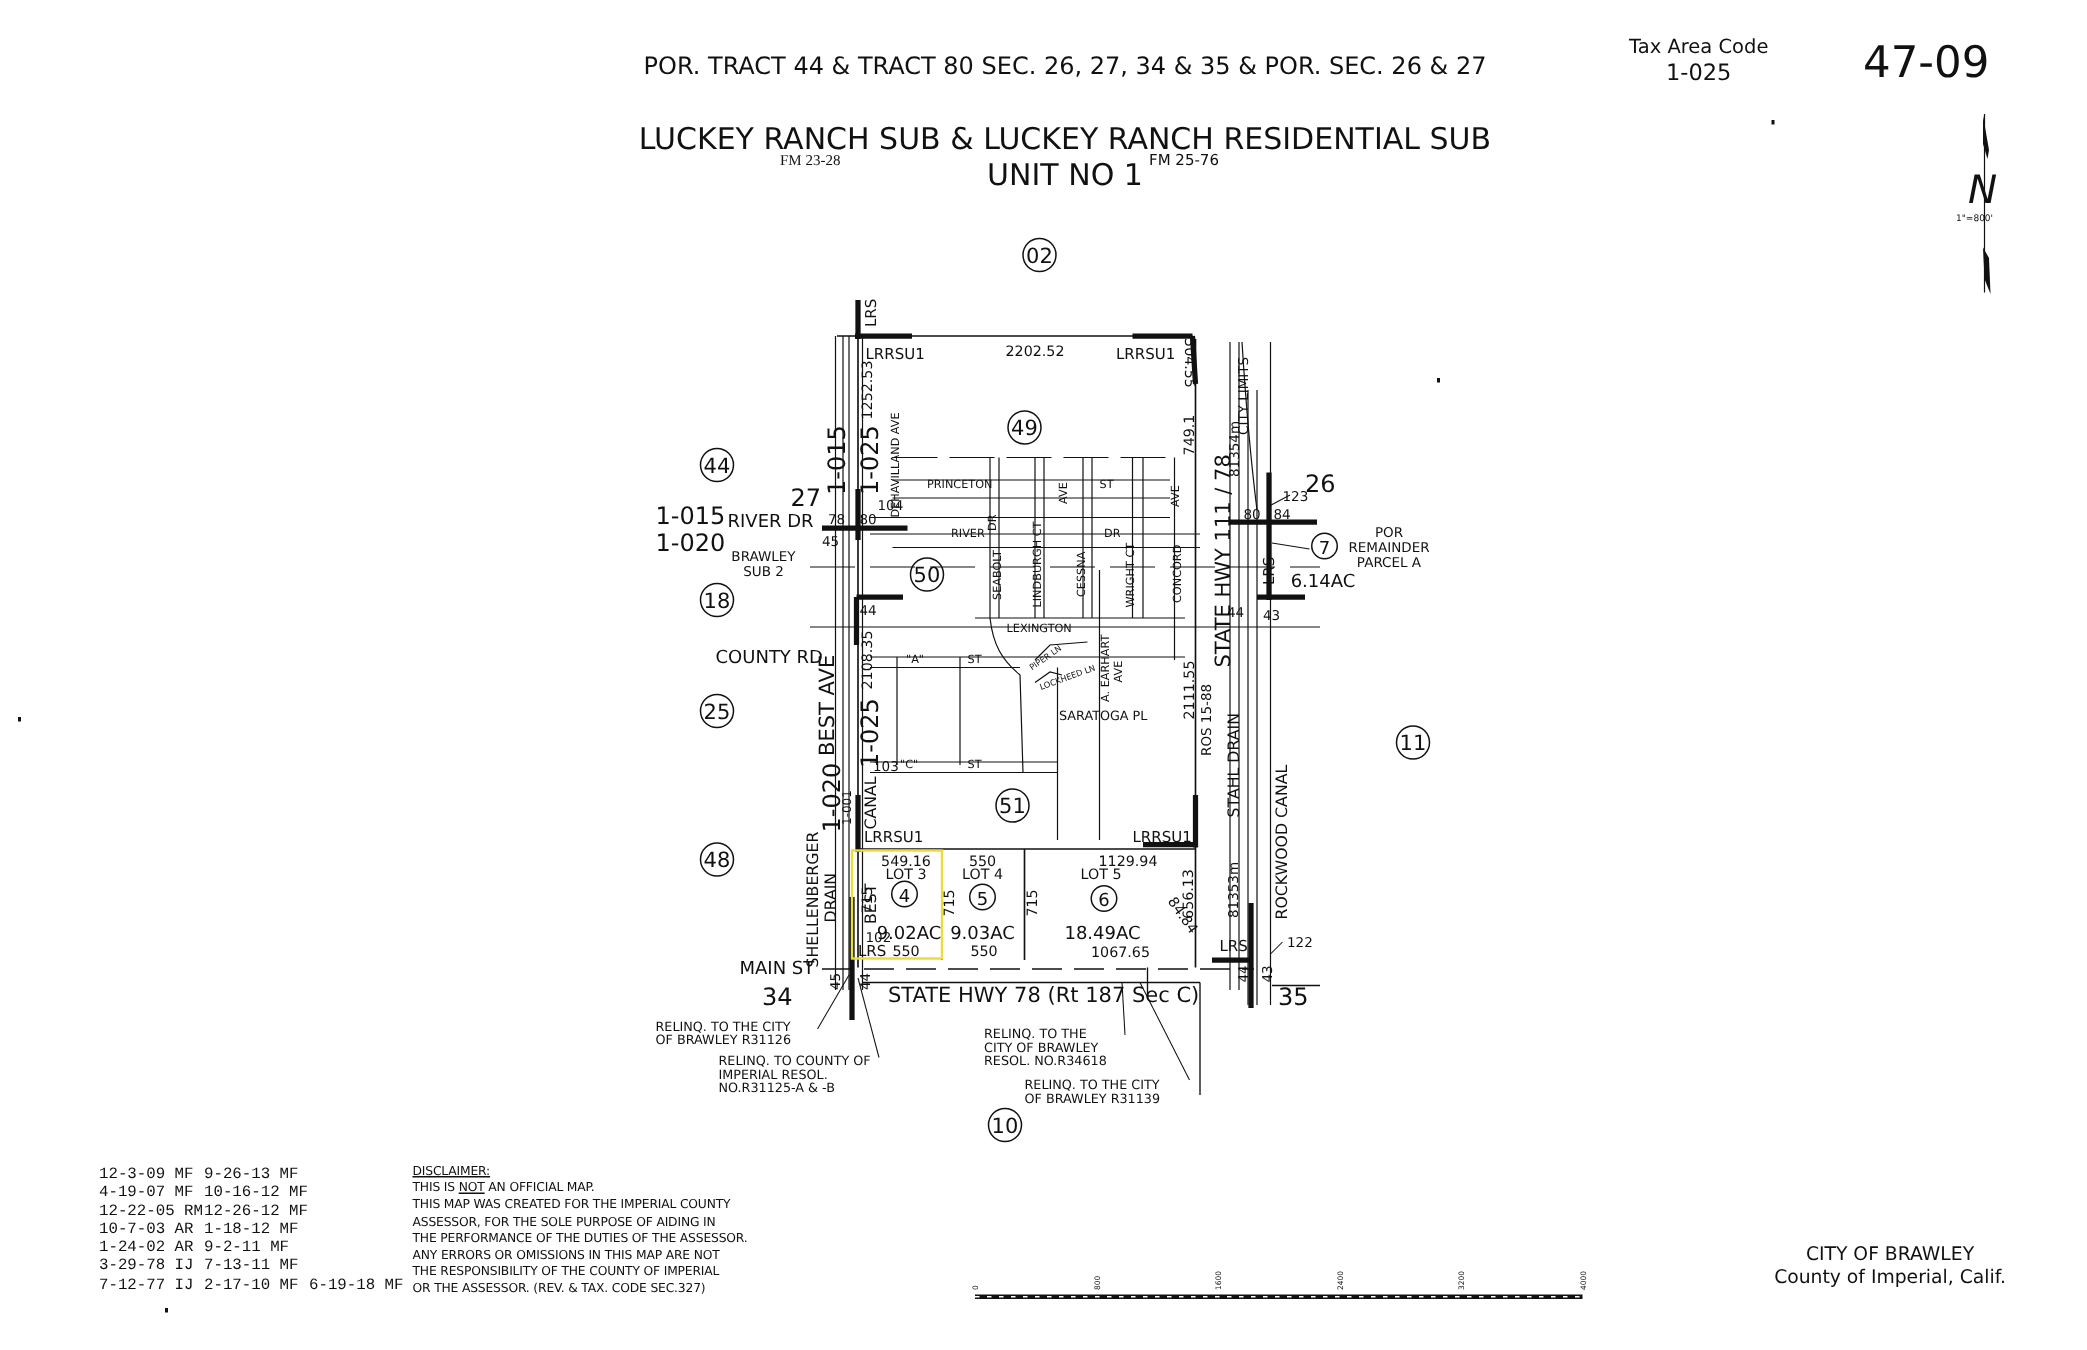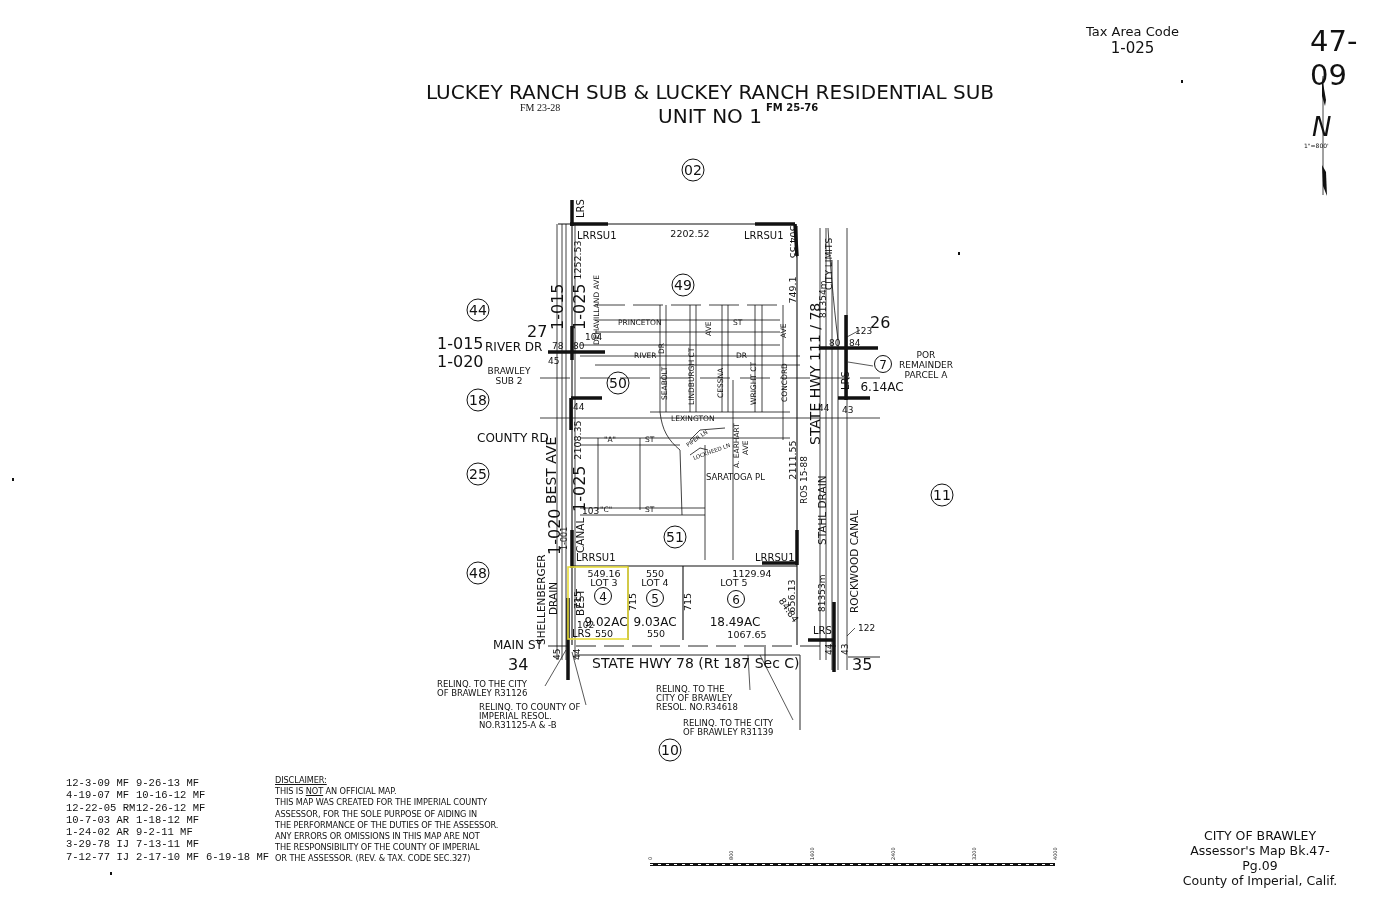--- a/index.html
+++ b/index.html
@@ -3,39 +3,40 @@
 <meta charset="utf-8">
 <style>
   html, body { margin:0; padding:0; background:#ffffff; }
   body { width:1391px; height:900px; position:relative; overflow:hidden; font-family:"DejaVu Sans", sans-serif; color:#111; }
   svg { position:absolute; left:0; top:0; }
   .t { font-family:"DejaVu Sans", sans-serif; fill:#111; }
   .hdr { position:absolute; text-align:center; font-family:"DejaVu Sans", sans-serif; }
   .title1 { left:420px; top:33px; width:580px; font-size:16px; line-height:21px; }
   .title2 { left:420px; top:80px; width:580px; font-size:20px; }
   .fm1 { position:absolute; left:520px; top:102px; font-size:10px;font-family:Liberation Serif, serif; }
-  .fm2 { position:absolute; left:766px; top:102px; font-size:10px;font-weight:bold; }
+  .fm2 { position:absolute; left:766px; top:102px; font-size:10px; }
   .tax { position:absolute; left:1080px; top:24px; width:105px; text-align:center; font-size:13px; line-height:16px; }
   .tax .code { font-size:15px; }
-  .pageno { position:absolute; left:1310px; top:24px; font-size:29px; }
+  .pageno { position:absolute; left:1242px; top:24px; font-size:29px; }
   .scale-note { position:absolute; left:1304px; top:142px; font-size:6px; }
   .north { position:absolute; left:1312px; top:112px; font-size:26px; font-style:italic; }
   .dates { position:absolute; left:66px; top:777px; font-size:10.5px; line-height:12.3px;font-family:Liberation Mono, monospace; }
   .dates .row { display:flex; }
   .dates .c1 { width:70px; } .dates .c2 { width:70px; } .dates .c3 { width:70px; }
   .disclaimer { position:absolute; left:275px; top:775px; font-size:8.2px; line-height:11.2px; letter-spacing:-0.1px; }
   .disclaimer .head { text-decoration:underline; }
   .disclaimer u { text-decoration:underline; }
   .footer { position:absolute; left:1175px; top:828px; width:170px; text-align:center; font-size:12.5px; line-height:15px; }
   .stray { position:absolute; width:2px; height:3px; background:#111; }
 </style>
 </head>
 <body>
 
 <div class="hdr title1">
+  <div>POR. TRACT 44 &amp; TRACT 80 SEC. 26, 27, 34 &amp; 35 &amp; POR. SEC. 26 &amp; 27</div>
 </div>
 <div class="hdr title2">LUCKEY RANCH SUB &amp; LUCKEY RANCH RESIDENTIAL SUB UNIT NO 1</div>
 <div class="fm1">FM 23-28</div>
 <div class="fm2">FM 25-76</div>
 
 <div class="tax">
   <div>Tax Area Code</div>
   <div class="code">1-025</div>
 </div>
 <div class="pageno">47-09</div>
@@ -384,20 +385,19 @@
   <div>THIS MAP WAS CREATED FOR THE IMPERIAL COUNTY</div>
   <div>ASSESSOR, FOR THE SOLE PURPOSE OF AIDING IN</div>
   <div>THE PERFORMANCE OF THE DUTIES OF THE ASSESSOR.</div>
   <div>ANY ERRORS OR OMISSIONS IN THIS MAP ARE NOT</div>
   <div>THE RESPONSIBILITY OF THE COUNTY OF IMPERIAL</div>
   <div>OR THE ASSESSOR. (REV. &amp; TAX. CODE SEC.327)</div>
 </div>
 
 <div class="footer">
   <div>CITY OF BRAWLEY</div>
-  <div>Assessor's Map Bk.47-Pg.09</div>
   <div>County of Imperial, Calif.</div>
 </div>
 
 <div class="stray" style="left:1181px;top:80px;"></div>
 <div class="stray" style="left:958px;top:252px;"></div>
 <div class="stray" style="left:12px;top:478px;"></div>
 <div class="stray" style="left:110px;top:872px;"></div>
 
 </body></html>

